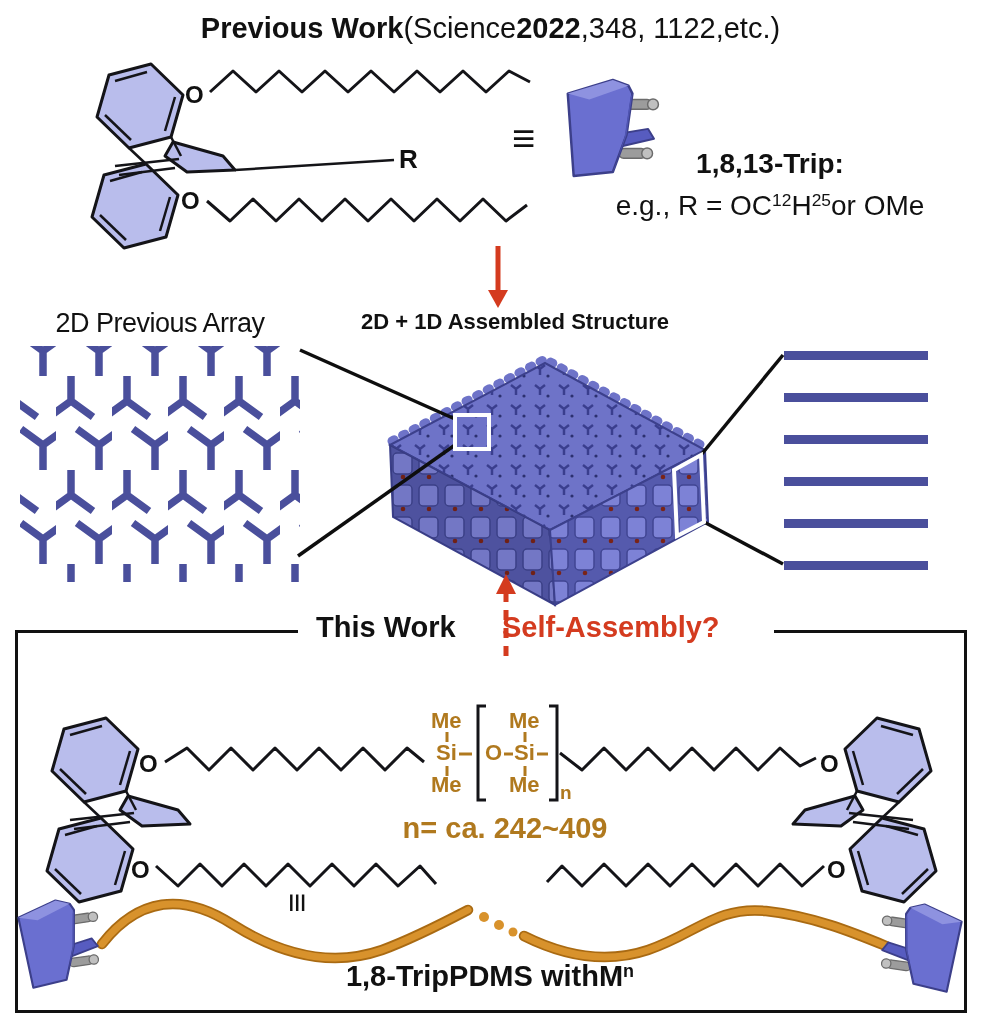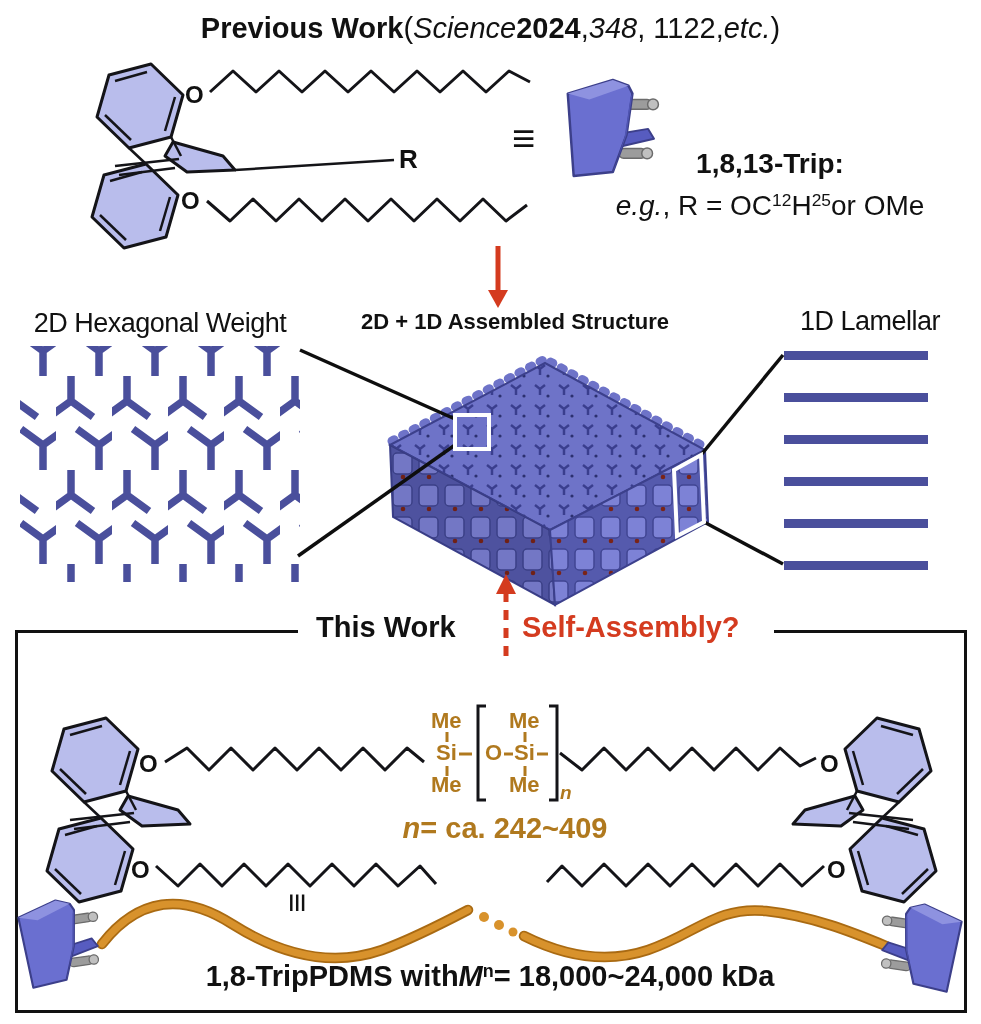--- a/index.html
+++ b/index.html
@@ -5,21 +5,21 @@
   :root{
     --ink:#141418; --ringfill:#b9bdec; --indigo:#4a4f9c; --red:#d43b1f;
     --gold:#b0791e; --chain:#d8922c; --chaindark:#a96a12; --bluetext:#5358ae;
     --block:#6a6fd0; --blockdark:#3c3f8a; --blocklight:#8e92e0;
   }
   html,body{margin:0;padding:0;background:#fff;}
   .stage{position:relative;width:981px;height:1024px;background:#fff;overflow:hidden;
          font-family:"Liberation Sans", sans-serif;color:#111;}
   .abs{position:absolute;line-height:1;white-space:nowrap;}
   .ctr{display:flex;justify-content:center;}
-  .b{font-weight:bold;} .it{font-style:italic;}
+  .b{font-weight:bold;} .it{}
   .sub{font-size:0.62em;vertical-align:-0.28em;}
   .title-row{top:14px;left:0;width:100%;font-size:29px;z-index:2;}
   .atom{font-size:24px;font-weight:bold;color:#111;z-index:2;}
   .gold-atom{font-size:22px;font-weight:bold;color:var(--gold);z-index:2;}
   .red-label{color:var(--red);font-weight:bold;font-size:29px;z-index:2;}
   .mid-label{font-size:27px;letter-spacing:-0.5px;z-index:2;}
   .equiv{font-size:40px;color:#111;z-index:2;}
   svg{position:absolute;top:0;left:0;z-index:1;}
   .box-border{position:absolute;left:15px;top:630px;width:946px;height:377px;
               border:3.5px solid #111;z-index:0;}
@@ -167,21 +167,21 @@
       <circle cx="513" cy="932" r="4.5" fill="#d8922c"></circle>
       <use href="#block" transform="translate(12,896) scale(0.85) rotate(-8 50 55)"></use>
       <use href="#block" transform="translate(968,900) scale(-0.85,0.85) rotate(-8 50 55)"></use>
     </g>
   </svg>
 
   <div class="abs ctr title-row">
     <span class="b">Previous Work</span>
       <span> (</span>
       <span class="it">Science</span>
-      <span class="b"> 2024</span>
+      <span class="b"> 2022</span>
       <span>, </span>
       <span class="it">348</span>
       <span>, 1122, </span>
       <span class="it">etc.</span>
       <span>)</span>
   </div>
 
   <span class="abs atom" style="left:185px;top:83px;">O</span>
   <span class="abs atom" style="left:181px;top:189px;">O</span>
   <span class="abs atom" style="left:399px;top:146px;font-size:26px;">R</span>
@@ -194,31 +194,28 @@
     <span class="it">e.g.</span>
       <span>, R = OC</span>
       <span class="sub">12</span>
       <span>H</span>
       <span class="sub">25</span>
       <span> or OMe</span>
   </div>
 
 
   <div class="abs ctr mid-label" style="left:10px;top:310px;width:300px;">
-    <span>2D Hexagonal Weight</span>
+    <span>2D Previous Array</span>
   </div>
   <div class="abs ctr" style="left:310px;top:311px;width:410px;font-size:22px;z-index:2;">
     <span class="b">2D + 1D Assembled Structure</span>
   </div>
-  <div class="abs ctr mid-label" style="left:765px;top:308px;width:210px;">
-    <span>1D Lamellar</span>
-  </div>
 
   <span class="abs b" style="left:316px;top:613px;font-size:29px;z-index:2;">This Work</span>
-  <span class="abs red-label" style="left:522px;top:613px;">Self-Assembly?</span>
+  <span class="abs red-label" style="left:502px;top:613px;">Self-Assembly?</span>
 
 
   <span class="abs gold-atom" style="left:431px;top:710px;">Me</span>
   <span class="abs gold-atom" style="left:436px;top:742px;">Si</span>
   <span class="abs gold-atom" style="left:431px;top:774px;">Me</span>
   <span class="abs gold-atom" style="left:485px;top:742px;">O</span>
   <span class="abs gold-atom" style="left:509px;top:710px;">Me</span>
   <span class="abs gold-atom" style="left:514px;top:742px;">Si</span>
   <span class="abs gold-atom" style="left:509px;top:774px;">Me</span>
   <span class="abs gold-atom it" style="left:560px;top:783px;font-size:19px;">n</span>
@@ -232,16 +229,15 @@
   <span class="abs atom" style="left:131px;top:858px;">O</span>
   <span class="abs atom" style="left:820px;top:752px;">O</span>
   <span class="abs atom" style="left:827px;top:858px;">O</span>
 
   <span class="abs equiv" style="left:288px;top:886px;font-size:34px;transform:rotate(90deg);">≡</span>
 
   <div class="abs ctr" style="left:15px;top:962px;width:950px;font-size:29px;z-index:2;">
     <span class="b">1,8-TripPDMS with </span>
       <span class="b it">M</span>
       <span class="b sub">n</span>
-      <span class="b"> = 18,000~24,000 kDa</span>
   </div>
 
 </div>
 
 </body></html>

